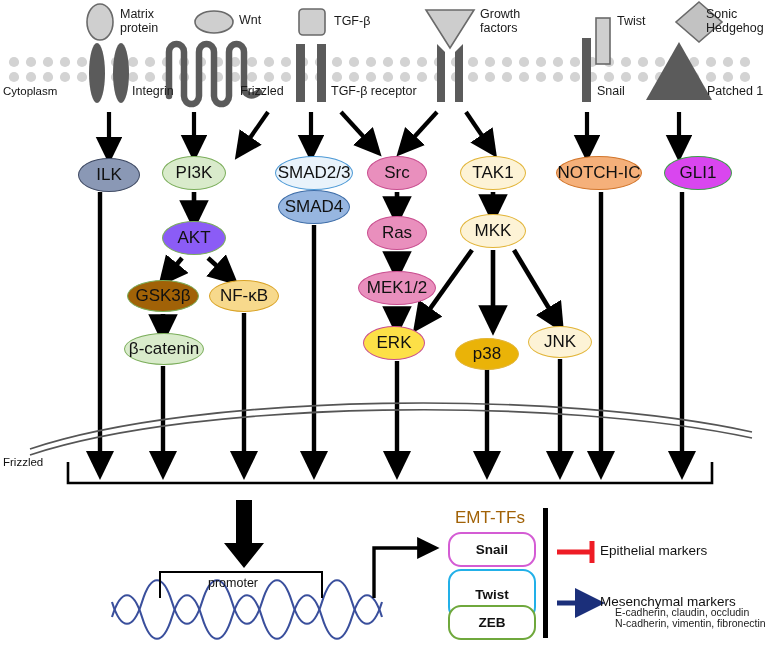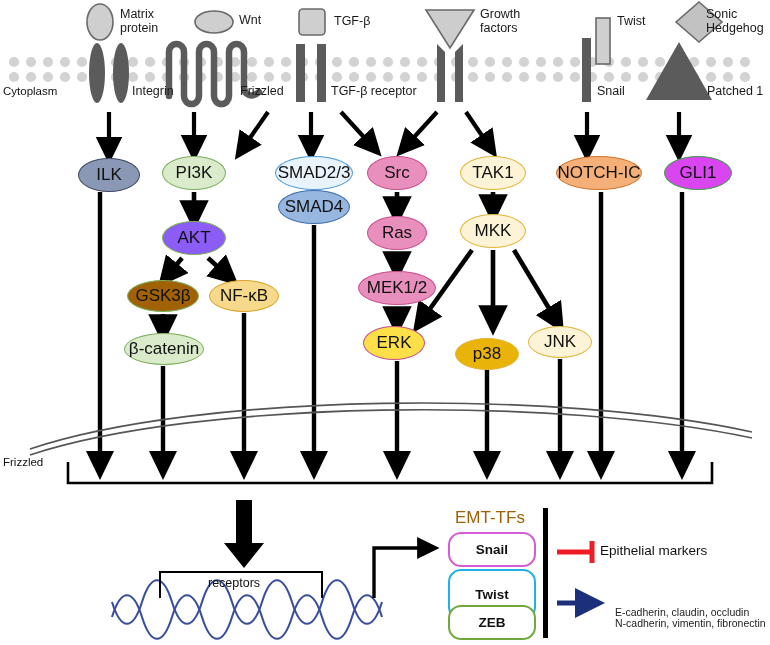--- a/index.html
+++ b/index.html
@@ -272,26 +272,27 @@
   <div class="cyto-lbl" style="left:3px;top:85px;">Cytoplasm</div>
 
   <div class="lbl" style="left:132px;top:85px;">Integrin</div>
   <div class="lbl" style="left:240px;top:85px;">Frizzled</div>
   <div class="lbl" style="left:331px;top:85px;">TGF-β receptor</div>
   <div class="lbl" style="left:597px;top:85px;">Snail</div>
   <div class="lbl" style="left:707px;top:85px;">Patched 1</div>
 
   <div class="cyto-lbl" style="left:3px;top:456px;">Frizzled</div>
 
-  <div class="promoter-lbl" style="left:208px;top:576px;">receptors</div>
+  <div class="promoter-lbl" style="left:208px;top:576px;">promoter</div>
 
   <div class="emt-title" style="left:455px;top:508px;">EMT-TFs</div>
 
   <div class="mk-title" style="left:600px;top:543px;">Epithelial markers</div>
   <div class="mk-sub" style="left:615px;top:566px;margin-top:40px;">E-cadherin, claudin, occludin</div>
+  <div class="mk-title" style="left:600px;top:594px;">Mesenchymal markers</div>
   <div class="mk-sub" style="left:615px;top:617px;">N-cadherin, vimentin, fibronectin</div>
 
   <div id="nodes">
       <div class="node oval" style="left: 78px; top: 158px; width: 62px; height: 34px; background: rgb(138, 152, 181); border-color: rgb(63, 74, 99);">ILK</div>
       <div class="node oval" style="left: 162px; top: 156px; width: 64px; height: 34px; background: rgb(217, 235, 203); border-color: rgb(124, 174, 92);">PI3K</div>
       <div class="node oval" style="left: 162px; top: 221px; width: 64px; height: 34px; background: #8b5cf6; border-color: rgb(124, 174, 92);">AKT</div>
       <div class="node oval" style="left: 127px; top: 280px; width: 72px; height: 32px; background: #a16207; border-color: rgb(124, 174, 92);">GSK3β</div>
       <div class="node oval" style="left: 209px; top: 280px; width: 70px; height: 32px; background: rgb(247, 217, 140); border-color: rgb(217, 163, 39);">NF-κB</div>
       <div class="node oval" style="left: 124px; top: 333px; width: 80px; height: 32px; background: rgb(217, 235, 203); border-color: rgb(124, 174, 92);">β-catenin</div>
       <div class="node oval" style="left: 275px; top: 156px; width: 78px; height: 34px; background: rgb(233, 243, 251); border-color: rgb(78, 154, 214);">SMAD2/3</div>

